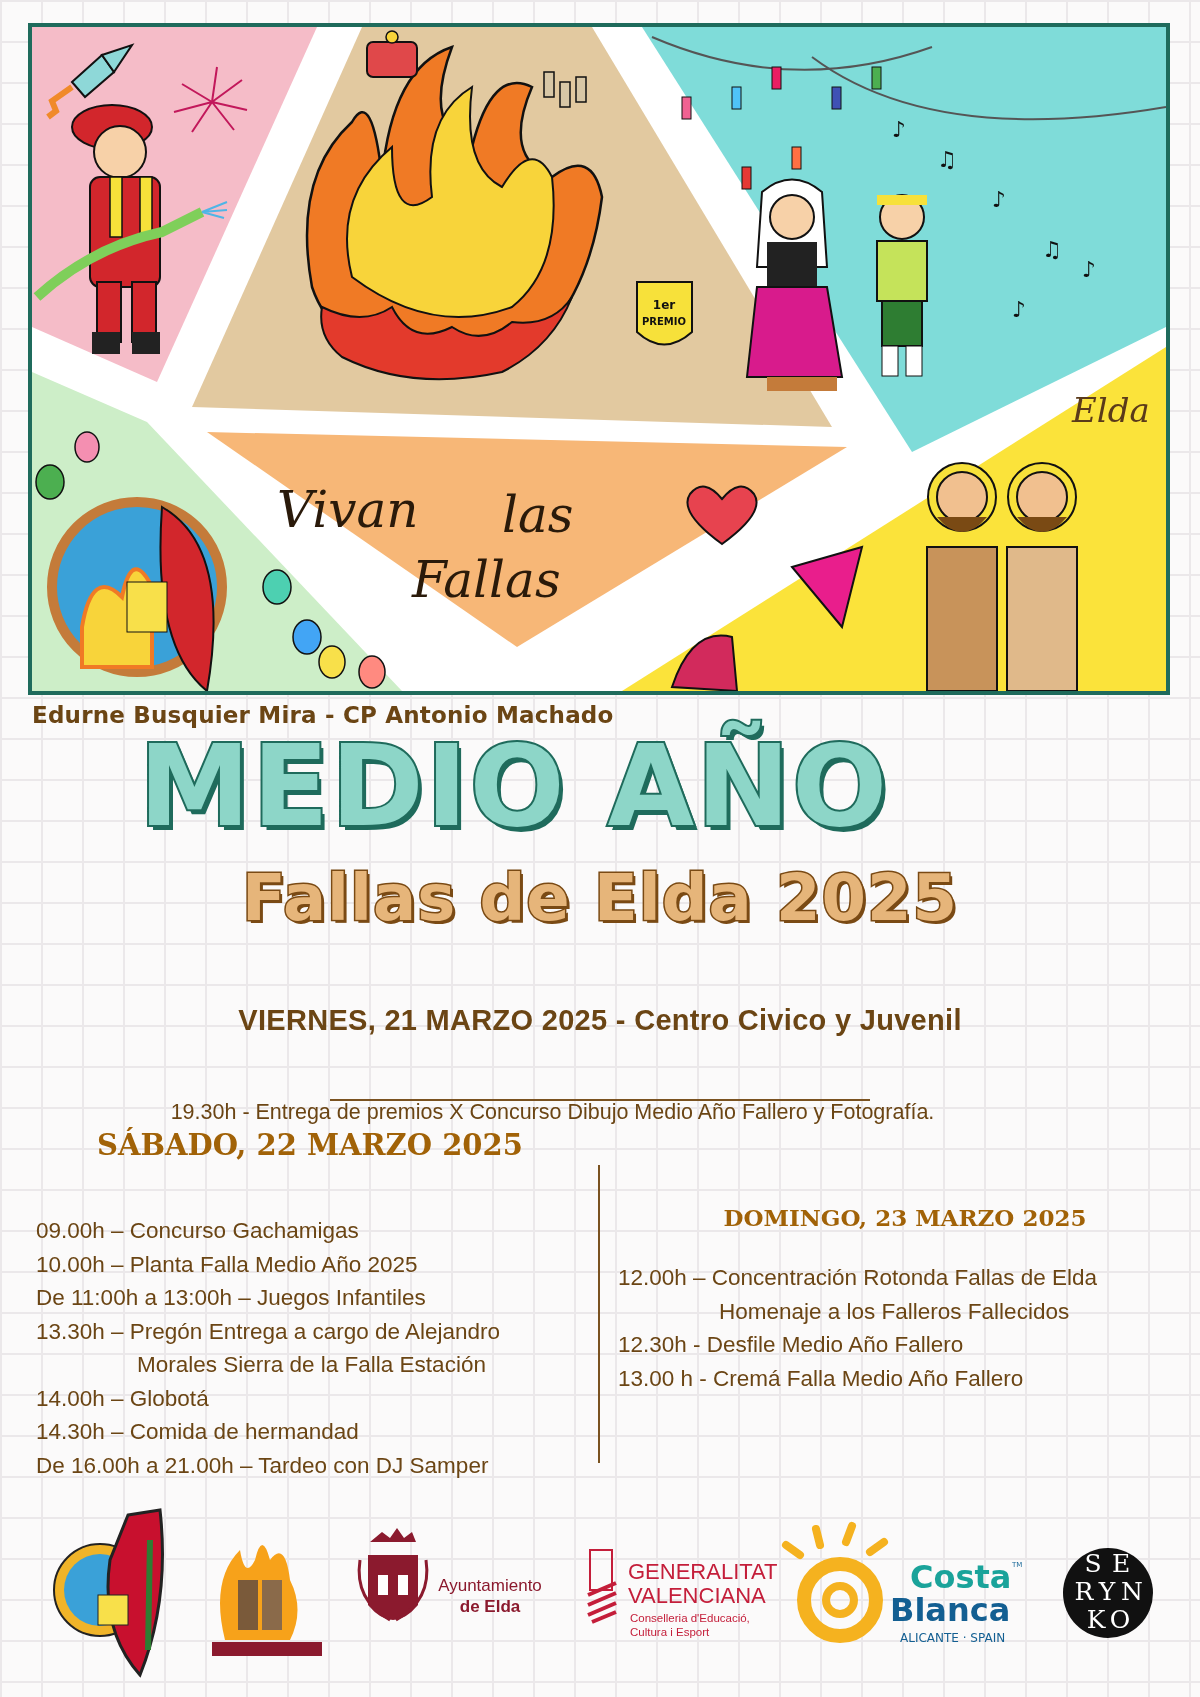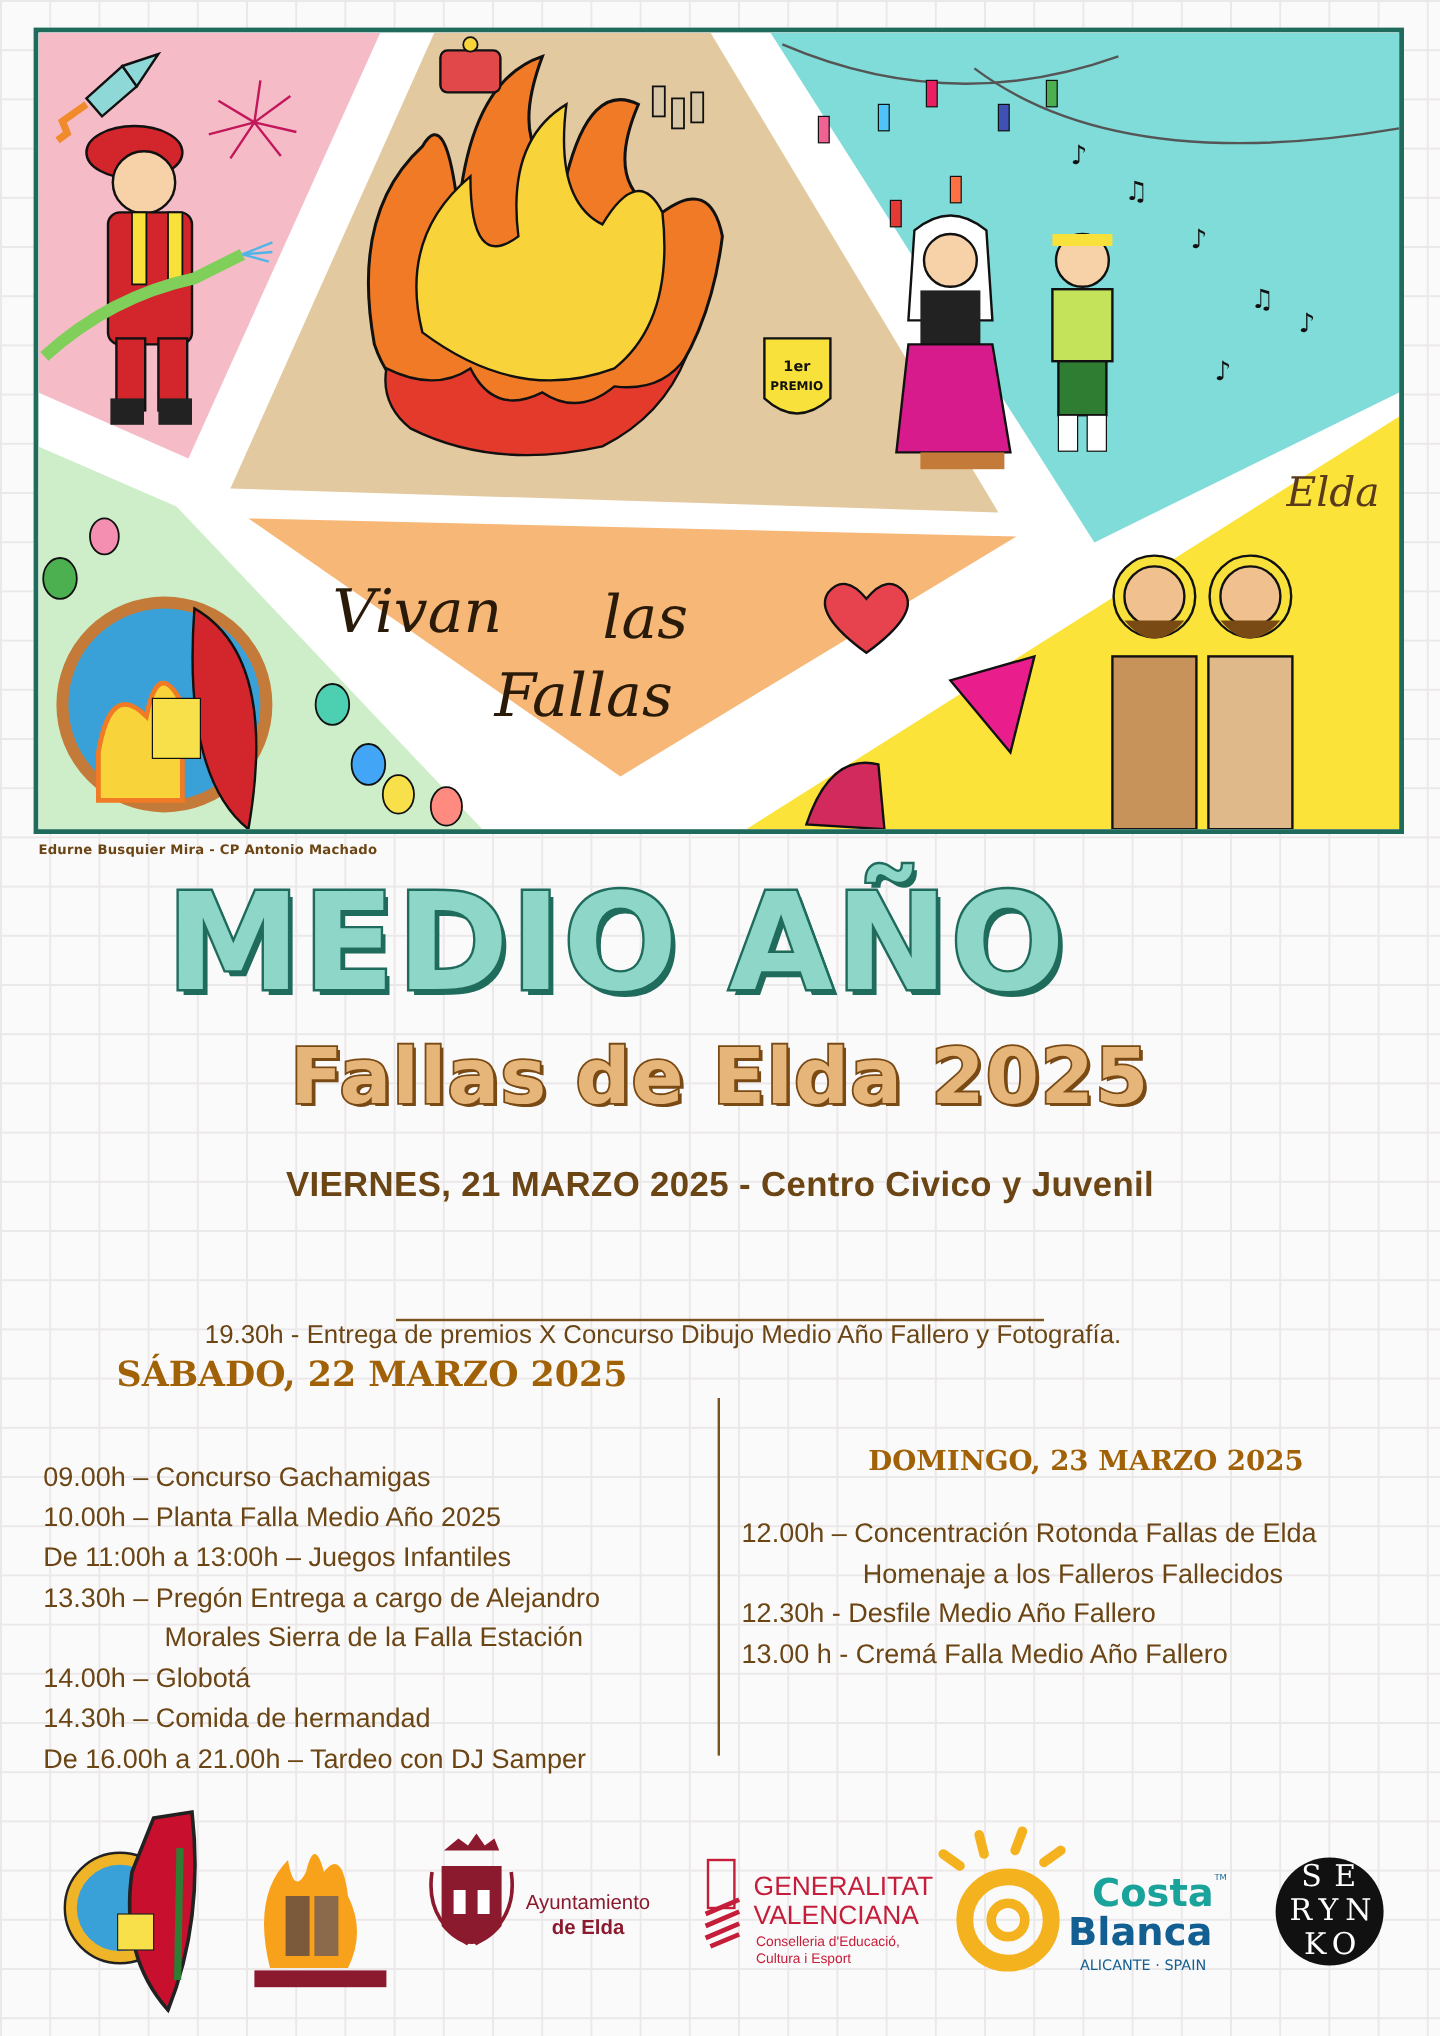--- a/index.html
+++ b/index.html
@@ -6,30 +6,30 @@
   body{width:1200px;height:1697px;position:relative;overflow:hidden;
     background-color:#fbfafa;
     background-image:
       linear-gradient(#ebe8ea 1.5px, transparent 1.5px),
       linear-gradient(90deg,#ebe8ea 1.5px, transparent 1.5px);
     background-size:41px 41px;
     font-family:"DejaVu Sans", sans-serif;color:#6b4514;}
   .abs{position:absolute;}
   #art{left:28px;top:23px;width:1134px;height:664px;border:4px solid #1f6b5c;overflow:hidden;background:#fff;}
   #art svg{display:block;}
-  #credit{left:32px;top:702px;font-size:11px;font-weight:bold;color:#6b4514;font-family:"DejaVu Sans",sans-serif;letter-spacing:0.2px;}
+  #credit{left:32px;top:702px;font-size:23px;font-weight:bold;color:#6b4514;font-family:"DejaVu Sans",sans-serif;letter-spacing:0.2px;}
   #title{left:0;width:1028px;top:726px;text-align:center;font-family:"DejaVu Sans",sans-serif;font-weight:bold;
     font-size:112px;line-height:120px;color:#8dd6c8;letter-spacing:2px;
     -webkit-text-stroke:4px #1f6b5c;paint-order:stroke fill;text-shadow:4px 5px 0 #1f6b5c;}
   #subtitle{left:0;width:1200px;top:862px;text-align:center;font-family:"DejaVu Sans",sans-serif;font-weight:bold;
     font-size:64px;line-height:72px;color:#e6b57a;letter-spacing:1px;
     -webkit-text-stroke:3px #7a4a14;paint-order:stroke fill;text-shadow:3px 3px 0 #7a4a14;}
   .hd{font-family:"DejaVu Serif",serif;font-weight:bold;color:#a16207;}
   .txt{font-family:"Liberation Sans",sans-serif;color:#6b4514;}
-  #fri-head{left:0;width:1200px;top:972px;text-align:center;font-size:29px;font-family:"Liberation Sans",sans-serif;font-weight:bold;color:#6b4514;letter-spacing:0.3px;}
+  #fri-head{left:0;width:1200px;top:1004px;text-align:center;font-size:29px;font-family:"Liberation Sans",sans-serif;font-weight:bold;color:#6b4514;letter-spacing:0.3px;}
   #fri-line{left:0;width:1105px;top:1100px;text-align:center;font-size:21.5px;}
   #hr{left:330px;top:1099px;width:540px;height:2px;background:#7a5220;}
   #vr{left:598px;top:1165px;width:2px;height:298px;background:#7a5220;}
   #sat-head{left:30px;width:560px;top:1128px;text-align:center;font-size:29px;line-height:34px;}
   .sched{font-size:22.5px;line-height:33.5px;}
   #sat-list{left:36px;top:1214px;width:560px;}
   #sun-head{left:615px;width:580px;top:1204px;text-align:center;font-size:23px;}
   #sun-list{left:618px;top:1261px;width:580px;}
   .indent{padding-left:101px;}
   .row{white-space:nowrap;}

